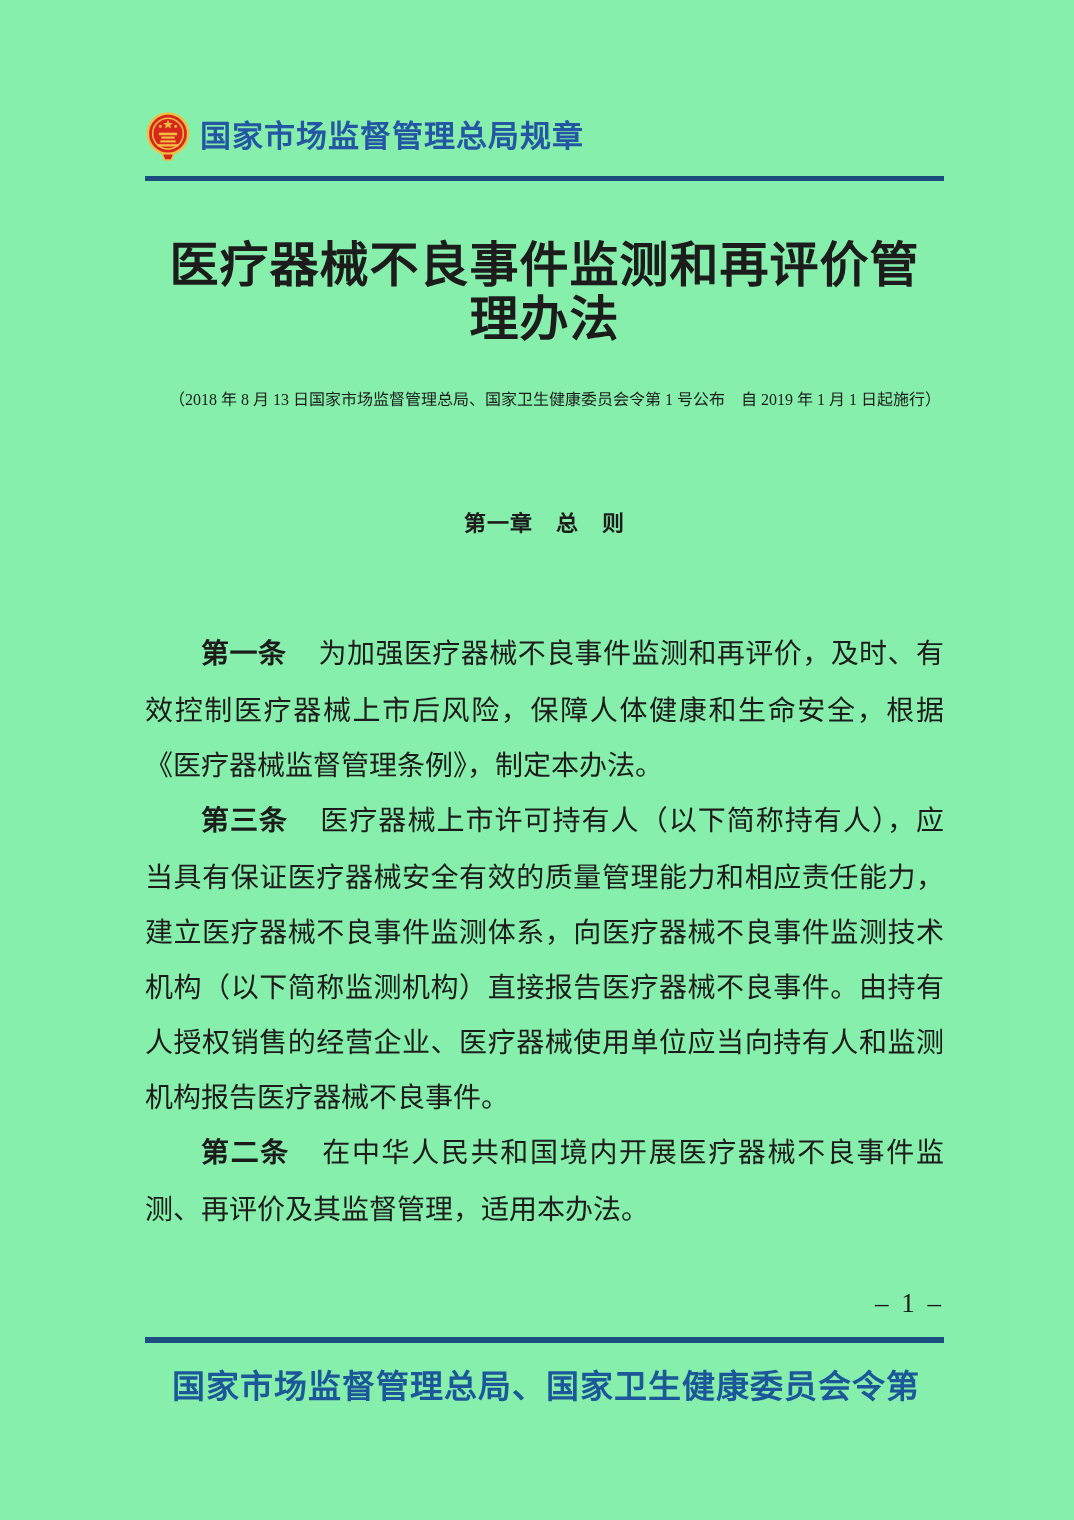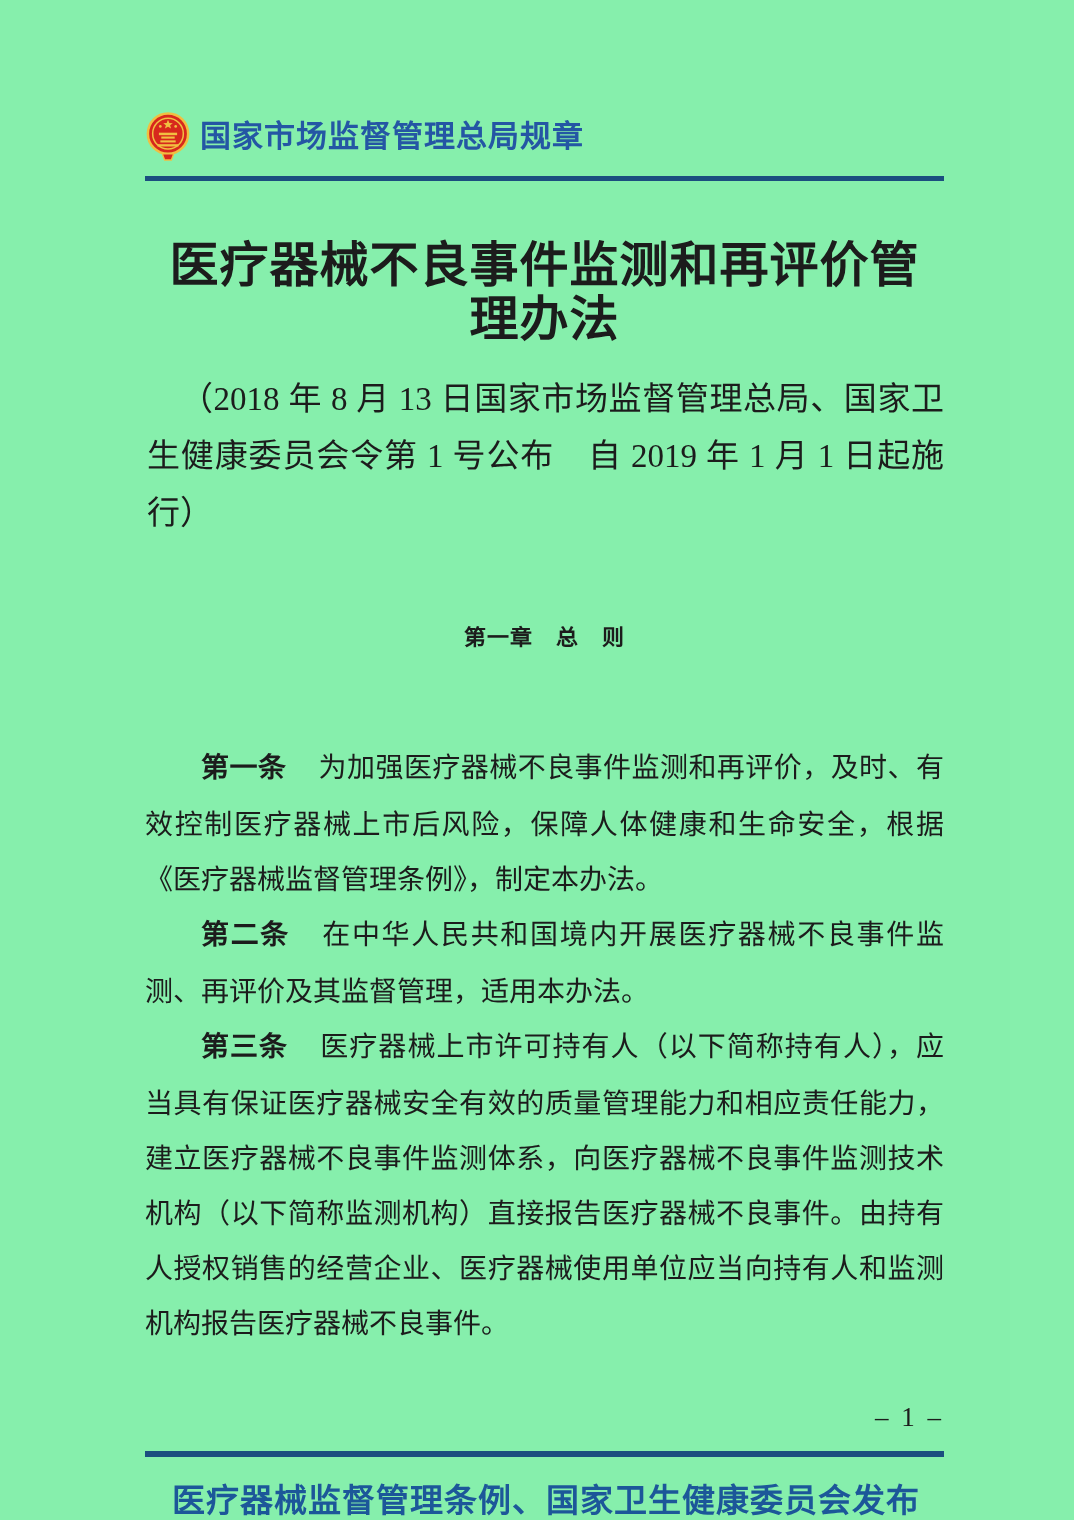--- a/index.html
+++ b/index.html
@@ -28,22 +28,22 @@
   .rule{background:#1b4e7f;border:none;}
   .rule-top{height:5px;margin-top:12px;}
   
   .doc-title{
     margin:58px 0 0 0;
     font-size:49px;line-height:54px;font-weight:bold;
     text-align:center;letter-spacing:1px;
     font-family:"Liberation Serif","DejaVu Serif",serif;
   }
   .promulgation{
-    margin:24px 0 0 2px;
-    font-size:33px;line-height:57px;
+    margin:24px 0 0 8px;
+    font-size:16px;line-height:57px;
     text-indent:1em;
     text-align:justify;text-justify:inter-character;
   }
   
   .chapter{
     margin:76px 0 0 0;
     font-size:22px;line-height:40px;font-weight:bold;
     text-align:center;letter-spacing:1px;
     font-family:"Liberation Sans","DejaVu Sans",sans-serif;
   }
@@ -108,27 +108,27 @@
 
     <p class="promulgation">（2018 年 8 月 13 日国家市场监督管理总局、国家卫生健康委员会令第 1 号公布　自 2019 年 1 月 1 日起施行）</p>
 
     <h2 class="chapter">第一章　总　则</h2>
 
     <div class="body-block">
       <p class="article">
         <span class="art-num">第一条</span><span class="art-text">为加强医疗器械不良事件监测和再评价，及时、有效控制医疗器械上市后风险，保障人体健康和生命安全，根据《医疗器械监督管理条例》，制定本办法。</span>
       </p>
       <p class="article">
-        <span class="art-num">第二条</span><span class="art-text">在中华人民共和国境内开展医疗器械不良事件监测、再评价及其监督管理，适用本办法。</span>
+        <span class="art-num">第三条</span><span class="art-text">医疗器械上市许可持有人（以下简称持有人），应当具有保证医疗器械安全有效的质量管理能力和相应责任能力，建立医疗器械不良事件监测体系，向医疗器械不良事件监测技术机构（以下简称监测机构）直接报告医疗器械不良事件。由持有人授权销售的经营企业、医疗器械使用单位应当向持有人和监测机构报告医疗器械不良事件。</span>
       </p>
       <p class="article">
-        <span class="art-num">第三条</span><span class="art-text">医疗器械上市许可持有人（以下简称持有人），应当具有保证医疗器械安全有效的质量管理能力和相应责任能力，建立医疗器械不良事件监测体系，向医疗器械不良事件监测技术机构（以下简称监测机构）直接报告医疗器械不良事件。由持有人授权销售的经营企业、医疗器械使用单位应当向持有人和监测机构报告医疗器械不良事件。</span>
+        <span class="art-num">第二条</span><span class="art-text">在中华人民共和国境内开展医疗器械不良事件监测、再评价及其监督管理，适用本办法。</span>
       </p>
     </div>
 
     <div class="page-number">– 1 –</div>
 
     <div class="rule rule-bottom"></div>
 
-    <div class="publisher">医疗器械监督管理条例、国家卫生健康委员会发布</div>
+    <div class="publisher">国家市场监督管理总局、国家卫生健康委员会令第</div>
 
   </div>
 </div>
 
 </body></html>

